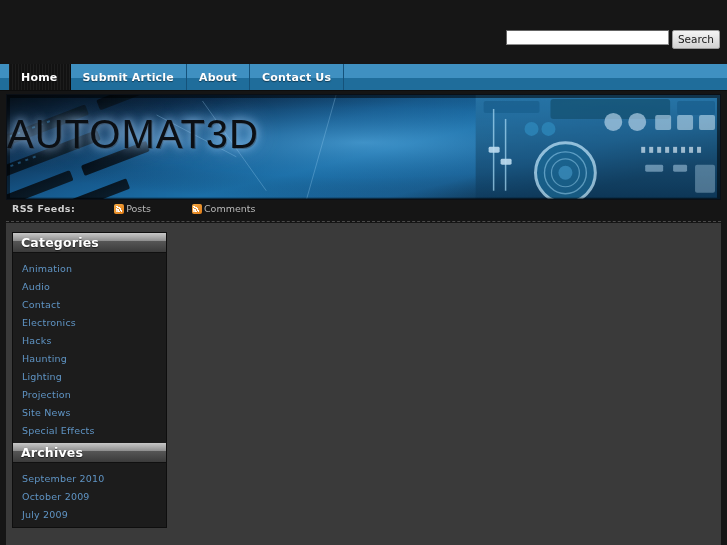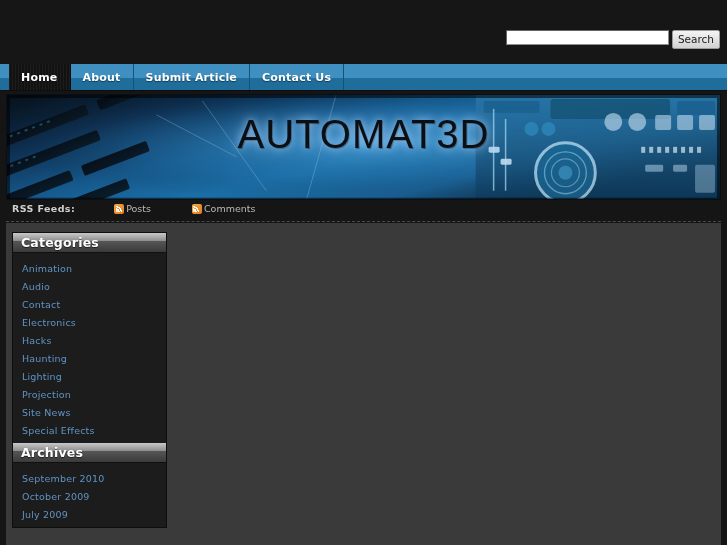--- a/index.html
+++ b/index.html
@@ -100,21 +100,20 @@
     left: 6px; top: 94px;
     width: 715px; height: 106px;
     overflow: hidden;
     background: #04080f;
     border: 1px solid #0a0f16;
   }
   .banner-bg { position: absolute; inset: 0; }
   .banner-title {
     position: absolute;
     left: 0; right: 0; top: 19px;
-    text-align: center;
     font-family: "Liberation Sans", sans-serif;
     font-size: 40px;
     font-weight: normal;
     letter-spacing: 1px;
     color: #0b0f14;
     text-shadow:
       0 0 10px rgba(175,215,255,.95),
       0 0 22px rgba(140,195,250,.7),
       1px 1px 0 rgba(0,0,0,.5);
     line-height: 1;
@@ -244,22 +243,22 @@
 
   <div class="topbar">
     <div class="search-wrap">
       <input class="search-input" type="text" placeholder="" style="">
       <button class="search-btn">Search</button>
     </div>
   </div>
 
   <div class="nav">
     <div class="nav-item first active">Home</div>
+    <div class="nav-item">Submit Article</div>
     <div class="nav-item">About</div>
-    <div class="nav-item">Submit Article</div>
     <div class="nav-item">Contact Us</div>
     <div class="nav-filler"></div>
   </div>
 
   <div class="banner">
     <svg class="banner-bg" viewBox="0 0 715 106" preserveAspectRatio="none">
       <defs>
         <linearGradient id="bgGrad" x1="0" y1="0" x2="1" y2="0.6">
           <stop offset="0%" stop-color="#071019"></stop>
           <stop offset="22%" stop-color="#0d2c4c"></stop>

